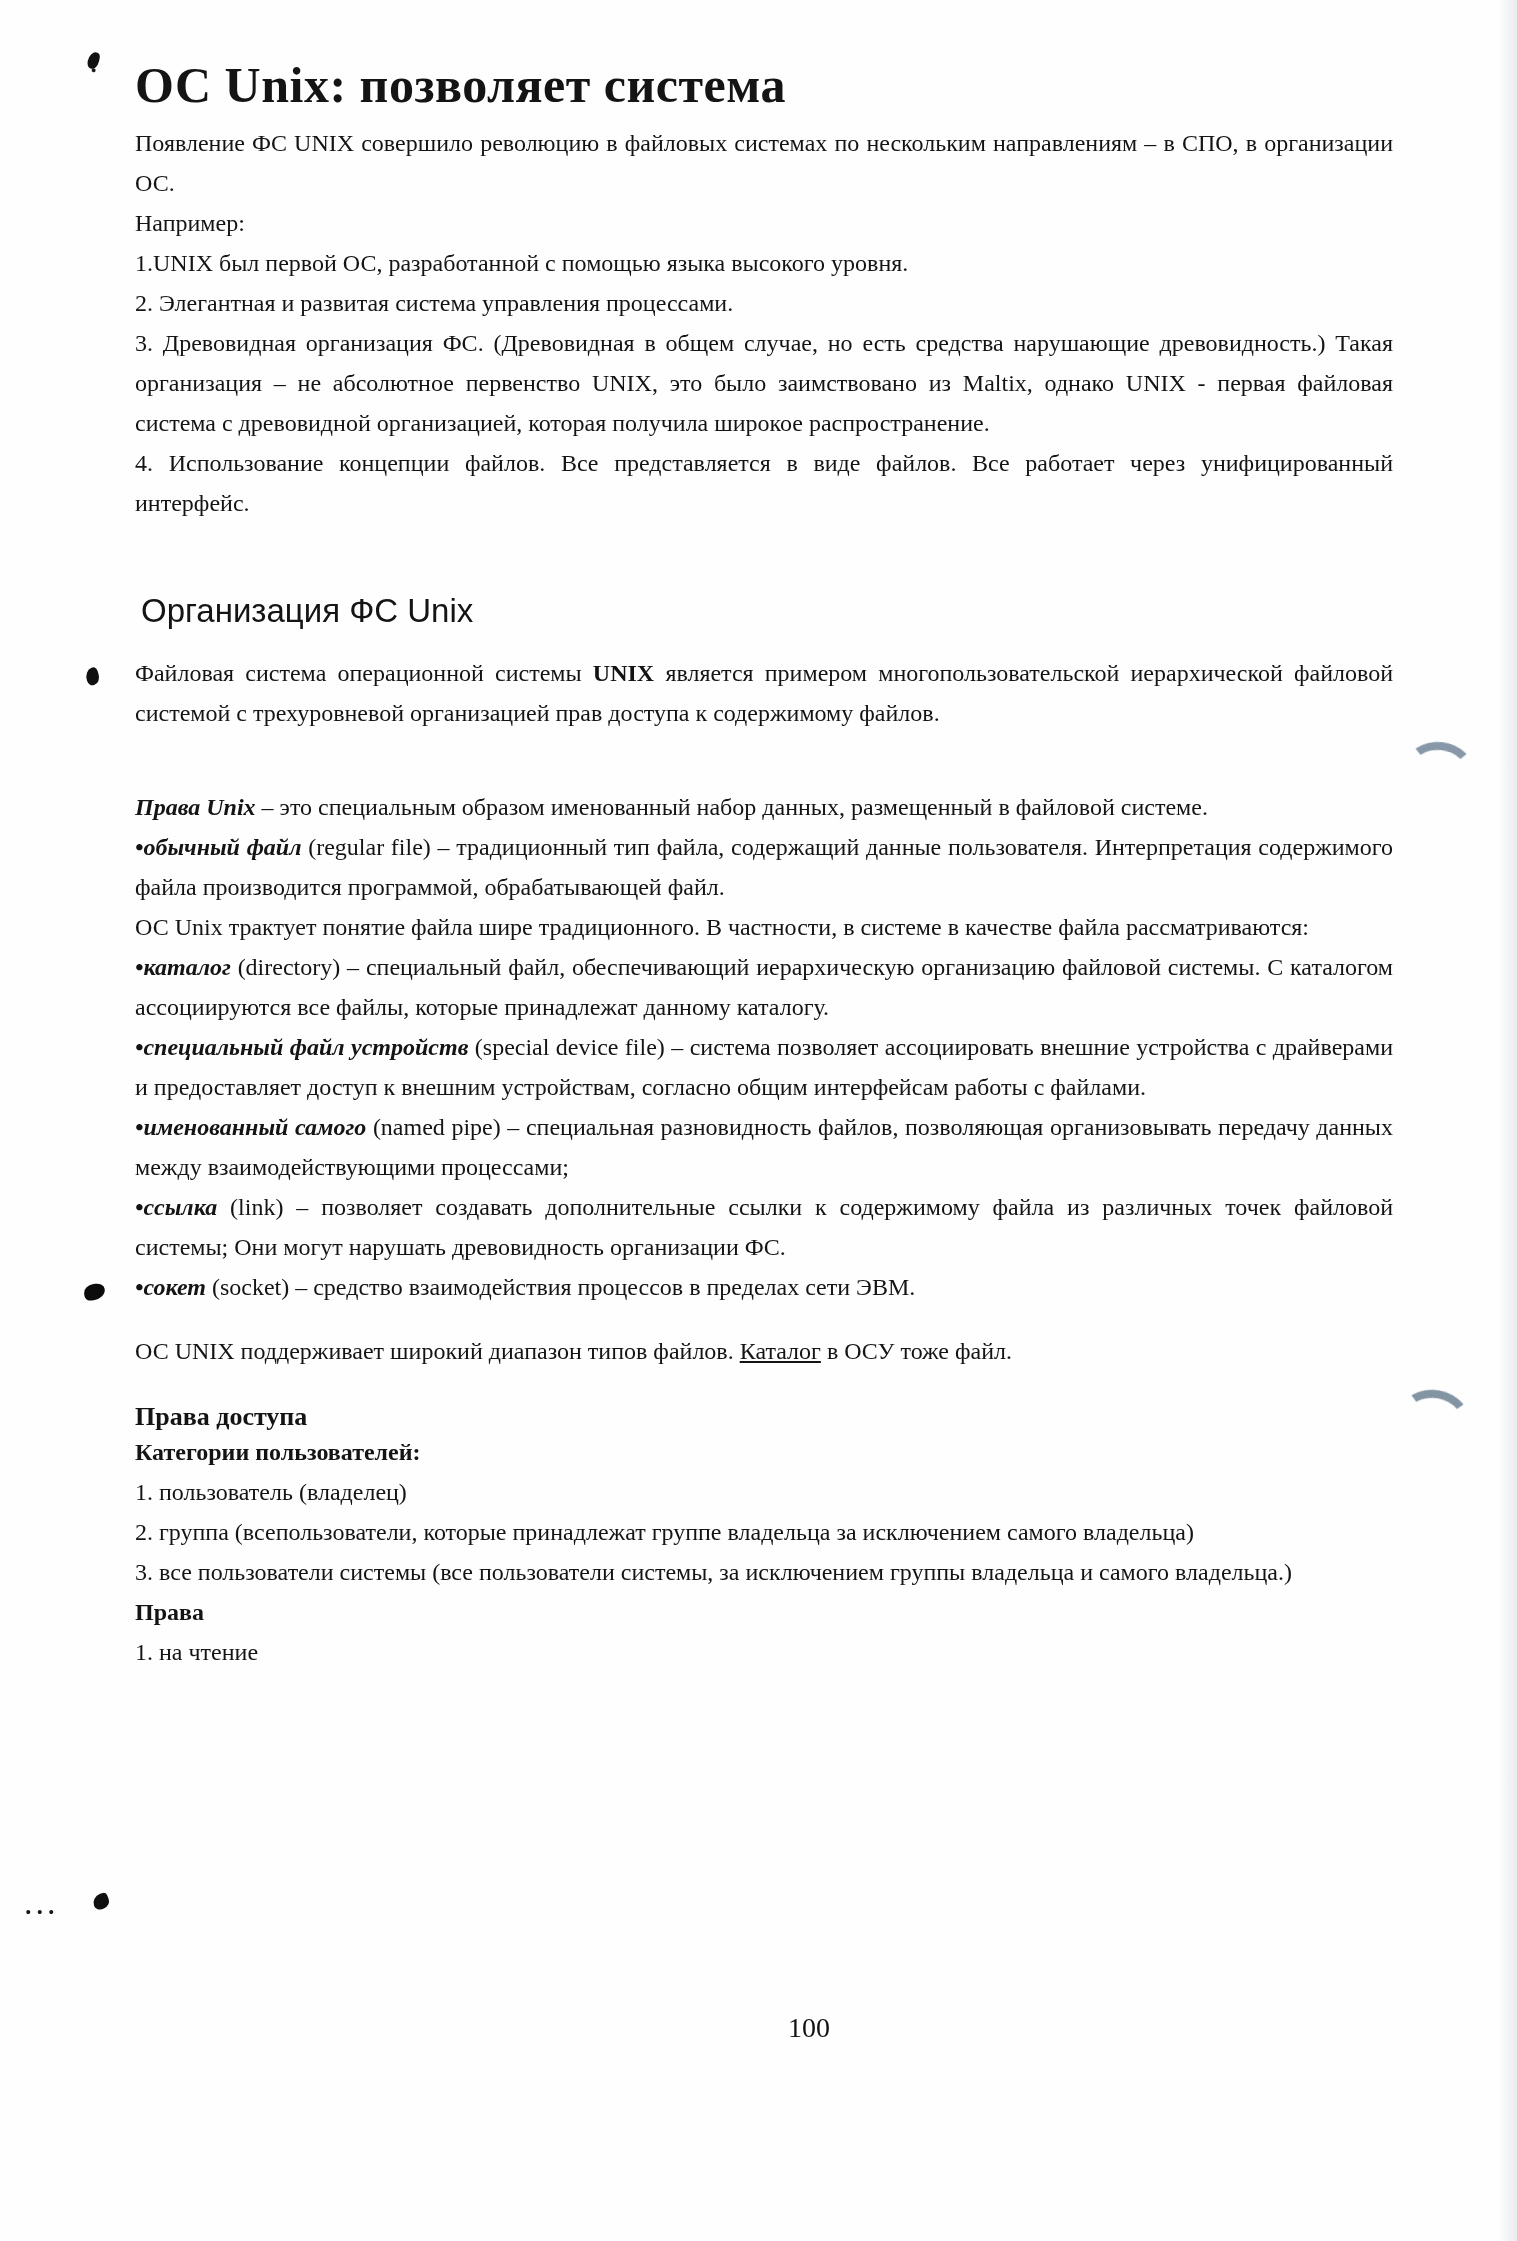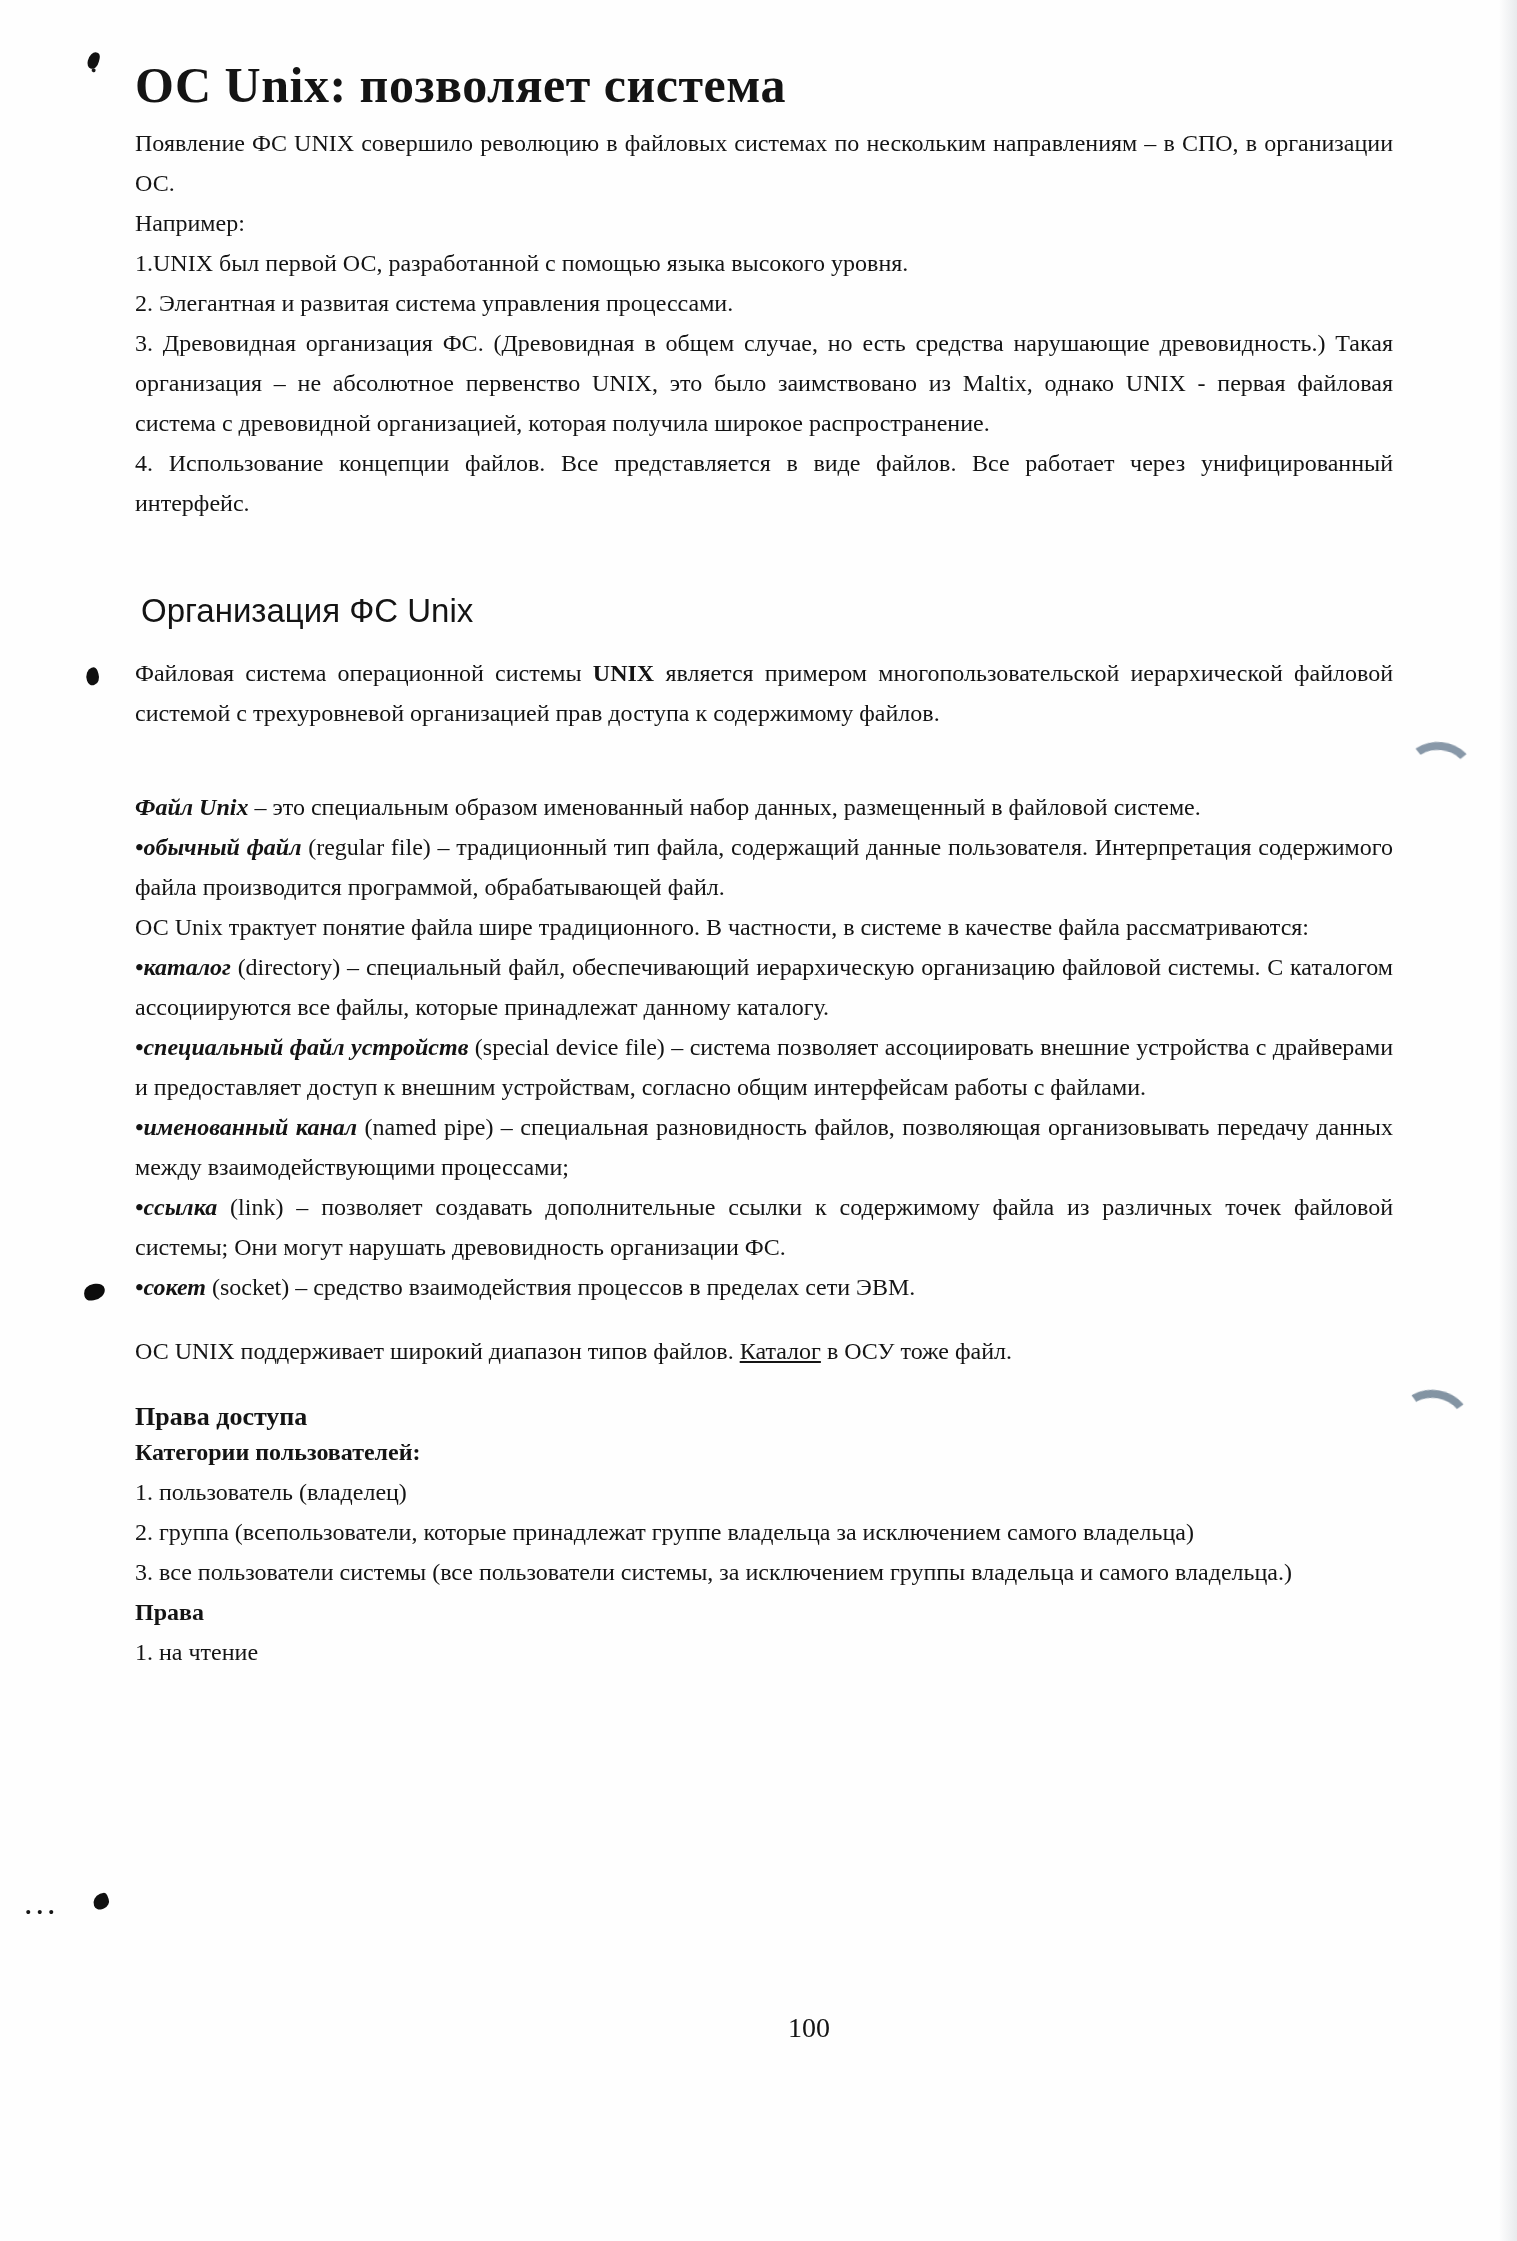--- a/index.html
+++ b/index.html
@@ -117,26 +117,26 @@
       <p>2. Элегантная и развитая система управления процессами.</p>
       <p>3. Древовидная организация ФС. (Древовидная в общем случае, но есть средства нарушающие древовидность.) Такая организация – не абсолютное первенство UNIX, это было заимствовано из  Maltix, однако  UNIX -  первая файловая система с древовидной организацией, которая получила широкое распространение.</p>
       <p>4. Использование концепции файлов. Все представляется в виде файлов. Все работает через унифицированный интерфейс.</p>
     </div>
 
     <h2 class="h2-sans">Организация ФС Unix</h2>
 
     <p class="just"><span>Файловая    система    операционной    системы    </span><span class="bold">UNIX</span><span>    является    примером многопользовательской иерархической файловой системой с трехуровневой организацией прав доступа к содержимому файлов.</span></p>
 
     <div class="defs-block">
-      <p><span class="term">Файл Unix</span><span> – это специальным образом именованный набор данных, размещенный в файловой системе.</span></p>
+      <p><span class="term">Права Unix</span><span> – это специальным образом именованный набор данных, размещенный в файловой системе.</span></p>
       <p><span class="term">•обычный файл</span><span> (regular file) – традиционный тип файла, содержащий данные пользователя. Интерпретация содержимого файла производится программой, обрабатывающей файл.</span></p>
       <p><span class="term"></span><span>ОС Unix трактует понятие файла шире традиционного. В частности, в системе в качестве файла рассматриваются:</span></p>
       <p><span class="term">•каталог</span><span> (directory) – специальный файл, обеспечивающий иерархическую организацию файловой системы. С каталогом ассоциируются все файлы, которые принадлежат данному каталогу.</span></p>
       <p><span class="term">•специальный файл устройств</span><span> (special device file) – система позволяет ассоциировать внешние устройства с драйверами и предоставляет доступ к внешним устройствам, согласно общим интерфейсам работы с файлами.</span></p>
-      <p><span class="term">•именованный канал</span><span> (named pipe) – специальная разновидность файлов, позволяющая организовывать передачу данных между взаимодействующими процессами;</span></p>
+      <p><span class="term">•именованный самого</span><span> (named pipe) – специальная разновидность файлов, позволяющая организовывать передачу данных между взаимодействующими процессами;</span></p>
       <p><span class="term">•ссылка</span><span> (link) – позволяет создавать дополнительные ссылки к содержимому файла из различных точек файловой системы; Они могут нарушать древовидность организации ФС.</span></p>
       <p><span class="term">•сокет</span><span> (socket) – средство взаимодействия процессов в пределах сети ЭВМ.</span></p>
     </div>
 
     <p class="supports-line"><span>ОС UNIX поддерживает широкий диапазон типов файлов. </span><span class="underline">Каталог</span><span> в ОСУ  тоже файл.</span></p>
 
     <h2 class="h2-serif">Права доступа</h2>
 
     <p class="cat-heading">Категории пользователей:</p>
     <div>

